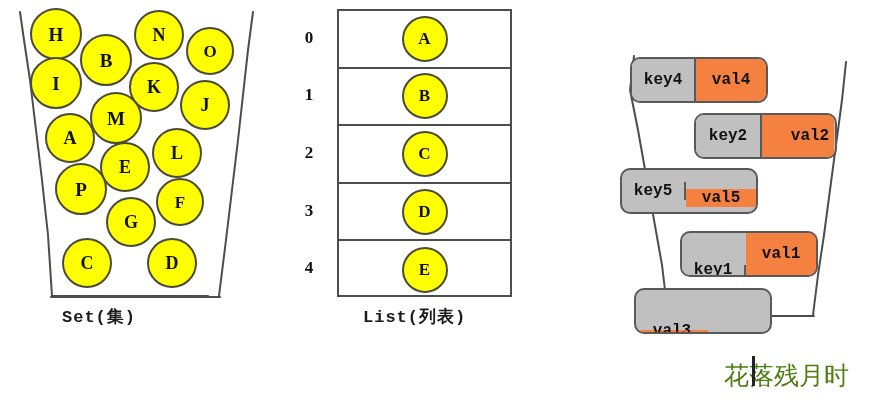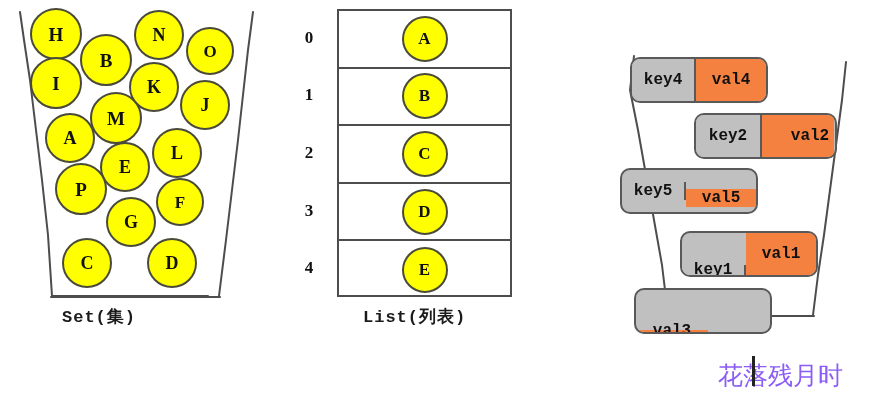--- a/index.html
+++ b/index.html
@@ -141,25 +141,25 @@
     left: 73px;
     top: 360px;
     font-family: "Liberation Sans", sans-serif;
     font-size: 23px;
     color: #111111;
     white-space: nowrap;
     z-index: 3;
   }
   #watermark {
     position: absolute;
-    left: 118px;
+    left: 124px;
     top: 359px;
     font-family: "Liberation Sans", sans-serif;
     font-size: 25px;
-    color: #8b5cf6;
+    color: #4d7c0f;
     white-space: nowrap;
     z-index: 2;
   }
   #watermark-bar {
     position: absolute;
     left: 152px;
     top: 356px;
     width: 3px;
     height: 30px;
     background: #222222;

